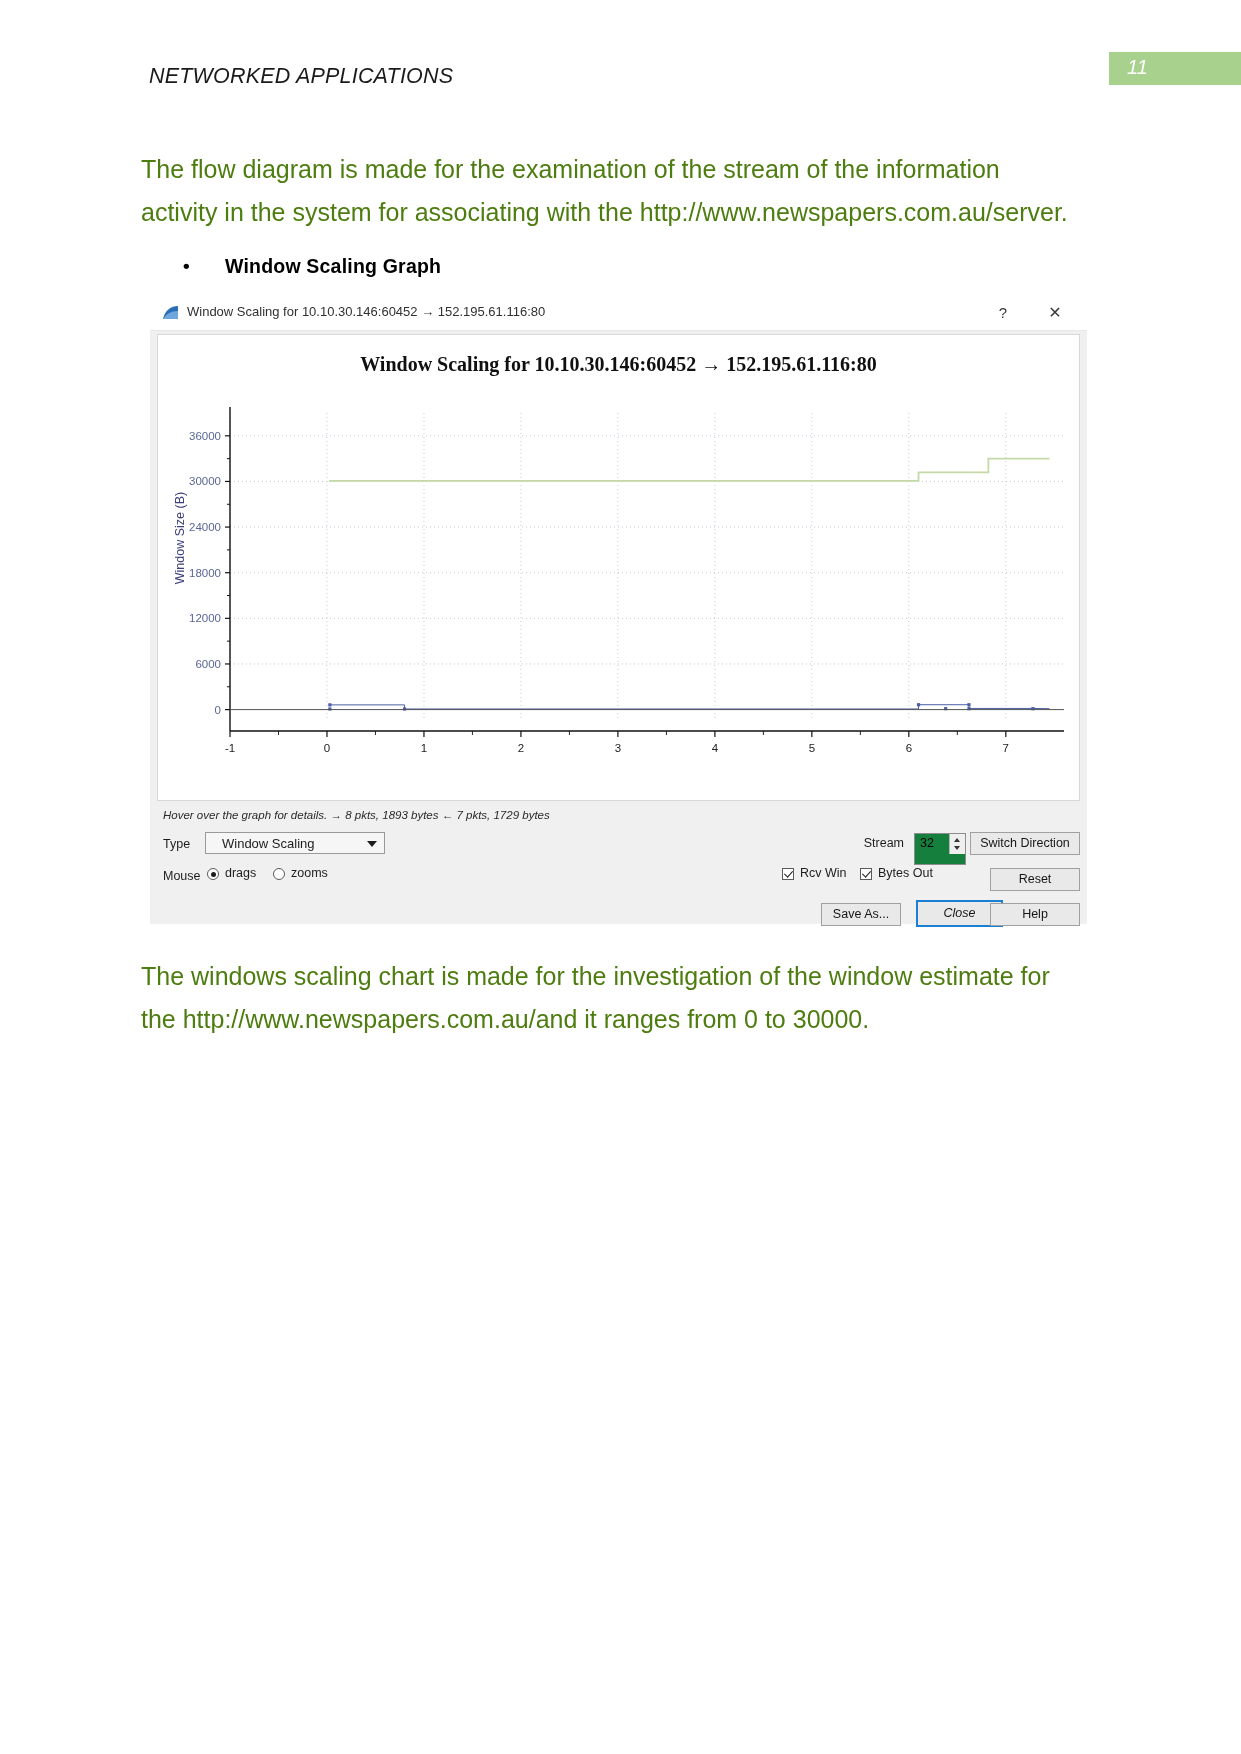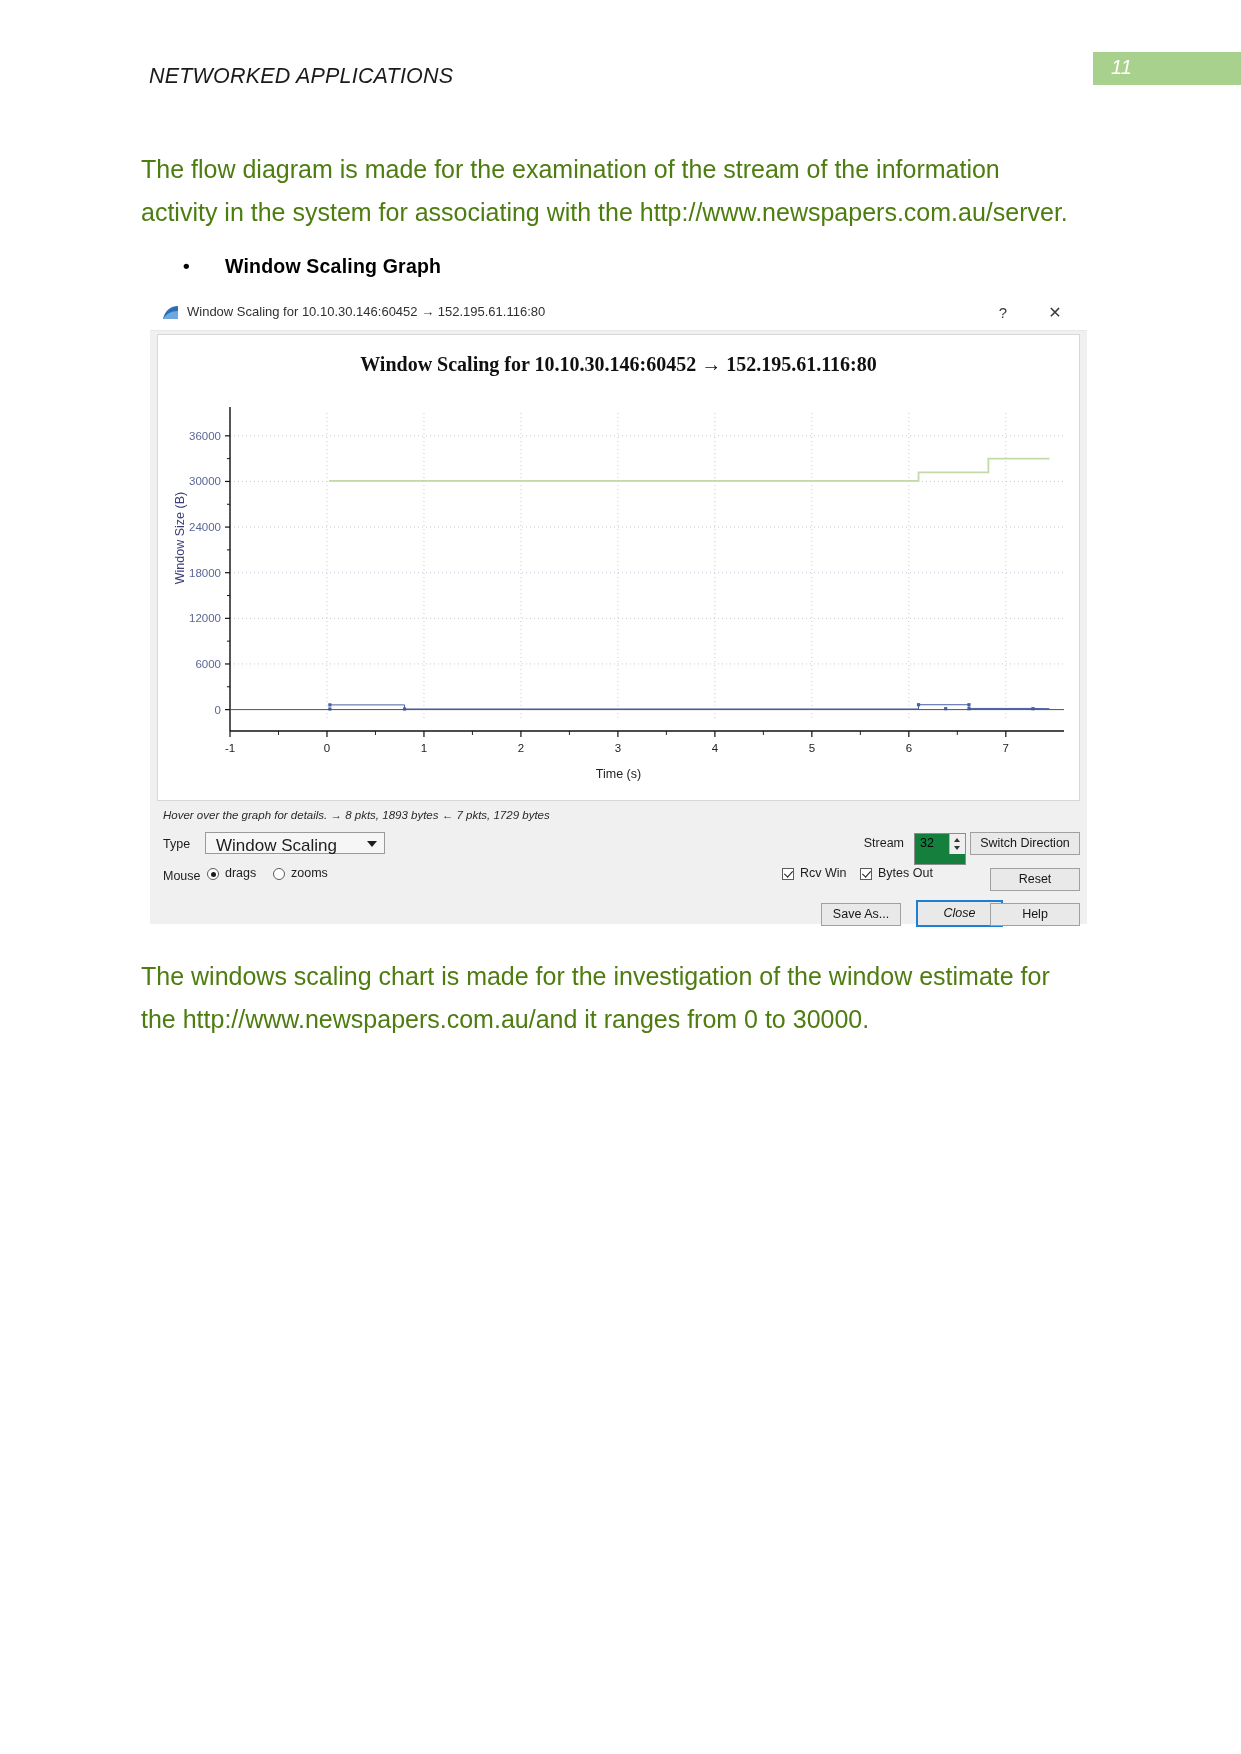--- a/index.html
+++ b/index.html
@@ -31,21 +31,21 @@
     top: 2px;
     font-size: 21.5px;
     letter-spacing: 0.2px;
     color: #1a1a1a;
     white-space: nowrap;
   }
   .page-number-badge {
     position: absolute;
     right: 0px;
     top: -10px;
-    width: 148px;
+    width: 132px;
     height: 33px;
     background: #a9d18e;
   }
   .page-number-badge span {
     position: absolute;
     left: 18px;
     top: 4px;
     font-size: 20px;
     color: #ffffff;
   }
@@ -218,23 +218,23 @@
     left: 42px;
     top: -2px;
     width: 180px;
     height: 22px;
     background: #f6f6f6;
     border: 1px solid #9a9a9a;
     box-sizing: border-box;
   }
   .combo-value {
     position: absolute;
-    left: 10px;
+    left: 16px;
     top: 3px;
-    font-size: 17px;
+    font-size: 13px;
     color: #1d1d1d;
   }
   .combo-arrow {
     position: absolute;
     right: 7px;
     top: 8px;
     width: 0; height: 0;
     border-left: 5px solid transparent;
     border-right: 5px solid transparent;
     border-top: 6px solid #1d1d1d;
@@ -387,21 +387,20 @@
       <path d="M1 14 C4 9, 9 6, 16 6 L16 14 Z" fill="#6fa8dc"></path>
     </svg>
     <div class="ws-title-text">Window Scaling for 10.10.30.146:60452 → 152.195.61.116:80</div>
     <div class="ws-help-btn">?</div>
     <div class="ws-close-btn">✕</div>
   </div>
 
   <div class="plot-panel">
     <div class="chart-title">Window Scaling for 10.10.30.146:60452 → 152.195.61.116:80</div>
     <div class="y-axis-title">Window Size (B)</div>
-    <div class="x-axis-title">Time (s)</div>
     <svg class="plot-svg" id="plot-svg" width="921" height="465">
         <line x1="72" y1="374.5925925925926" x2="906" y2="374.5925925925926" stroke="#c9c9d8" stroke-width="1" stroke-dasharray="1,3"></line>
         <line x1="72" y1="328.962962962963" x2="906" y2="328.962962962963" stroke="#c9c9d8" stroke-width="1" stroke-dasharray="1,3"></line>
         <line x1="72" y1="283.33333333333337" x2="906" y2="283.33333333333337" stroke="#c9c9d8" stroke-width="1" stroke-dasharray="1,3"></line>
         <line x1="72" y1="237.70370370370372" x2="906" y2="237.70370370370372" stroke="#c9c9d8" stroke-width="1" stroke-dasharray="1,3"></line>
         <line x1="72" y1="192.07407407407408" x2="906" y2="192.07407407407408" stroke="#c9c9d8" stroke-width="1" stroke-dasharray="1,3"></line>
         <line x1="72" y1="146.44444444444443" x2="906" y2="146.44444444444443" stroke="#c9c9d8" stroke-width="1" stroke-dasharray="1,3"></line>
         <line x1="72" y1="100.81481481481484" x2="906" y2="100.81481481481484" stroke="#c9c9d8" stroke-width="1" stroke-dasharray="1,3"></line>
         <line x1="72" y1="78" x2="72" y2="386" stroke="#c9c9d8" stroke-width="1" stroke-dasharray="1,3"></line>
         <line x1="168.97674418604652" y1="78" x2="168.97674418604652" y2="386" stroke="#c9c9d8" stroke-width="1" stroke-dasharray="1,3"></line>

